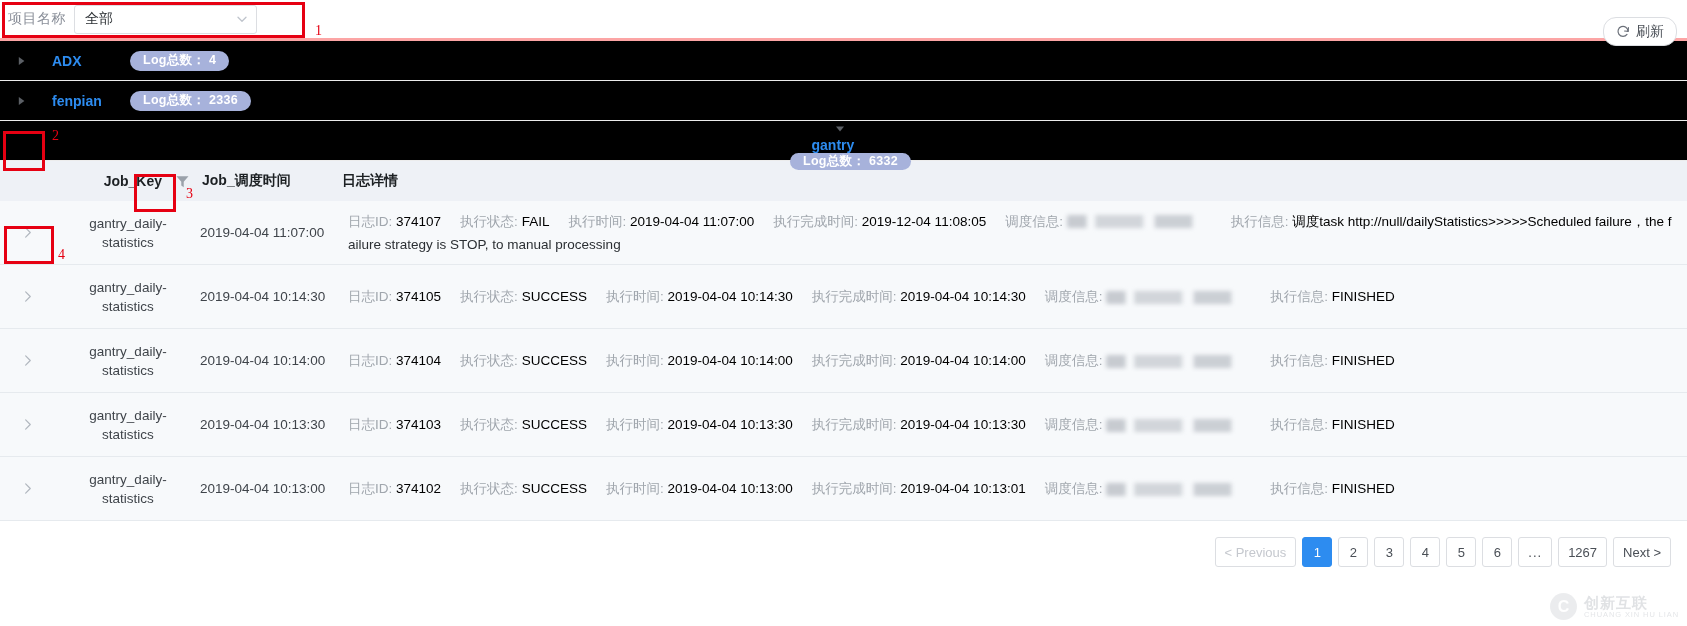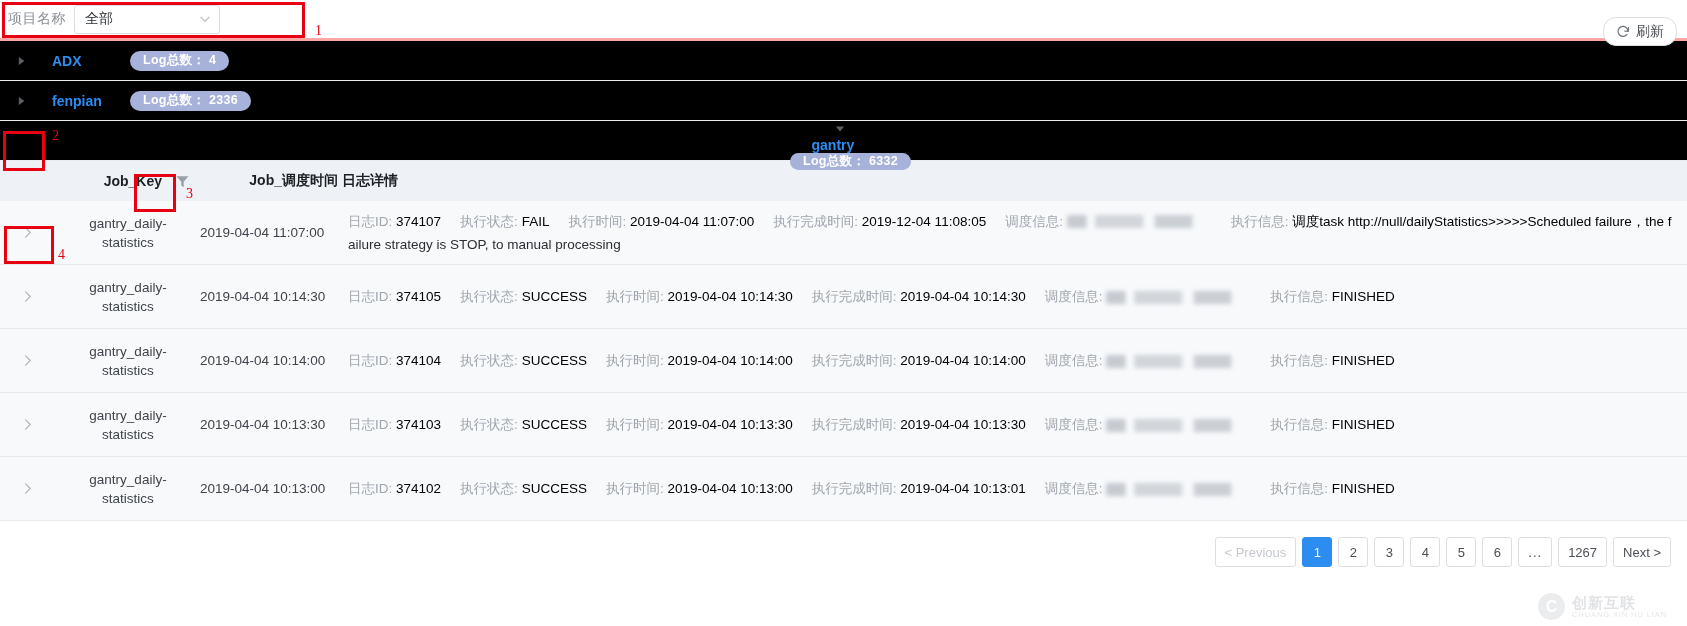--- a/index.html
+++ b/index.html
@@ -32,21 +32,21 @@
     margin-left: 8px;
     gap: 8px;
   }
   .filter-label {
     font-size: 14px;
     color: #8a8f99;
     letter-spacing: .5px;
   }
   .select-box {
     position: relative;
-    width: 146px;
+    width: 183px;
     height: 29px;
     background: #fff;
     border: 1px solid #dcdee2;
     border-radius: 3px;
     display: flex;
     align-items: center;
     padding: 0 26px 0 10px;
     font-size: 14px;
     color: #2b2f33;
   }
@@ -150,21 +150,21 @@
     padding-right: 6px;
     position: relative;
   }
   .filter-icon {
     width: 20px; height: 20px;
     margin-left: 10px;
     display: flex; align-items: center; justify-content: center;
     cursor: pointer;
   }
   .filter-icon svg { display:block; }
-  .th-sched { width: 140px; flex: 0 0 140px; padding-left: 4px; text-align: right; }
+  .th-sched { width: 140px; flex: 0 0 140px; padding-left: 4px; }
   .th-detail { flex: 1 1 auto; padding-left: 4px; }
 
   .trow {
     min-height: 64px;
     border-bottom: 1px solid #e6eaee;
     display: flex;
     align-items: center;
     background: #f7f9fb;
     font-size: 13.5px;
   }
@@ -256,21 +256,21 @@
   }
   .pg.disabled {
     color: #c5c8ce;
     cursor: default;
   }
   .pg.ellipsis { border-color:#dcdee2; color:#4a4f56; letter-spacing:1px; }
 
   
   .watermark {
     position: absolute;
-    right: 20px;
+    right: 8px;
     bottom: 6px;
     display: flex;
     align-items: center;
     gap: 7px;
     opacity: .5;
     pointer-events: none;
   }
   .wm-logo {
     width: 27px; height: 27px;
     border-radius: 50%;

